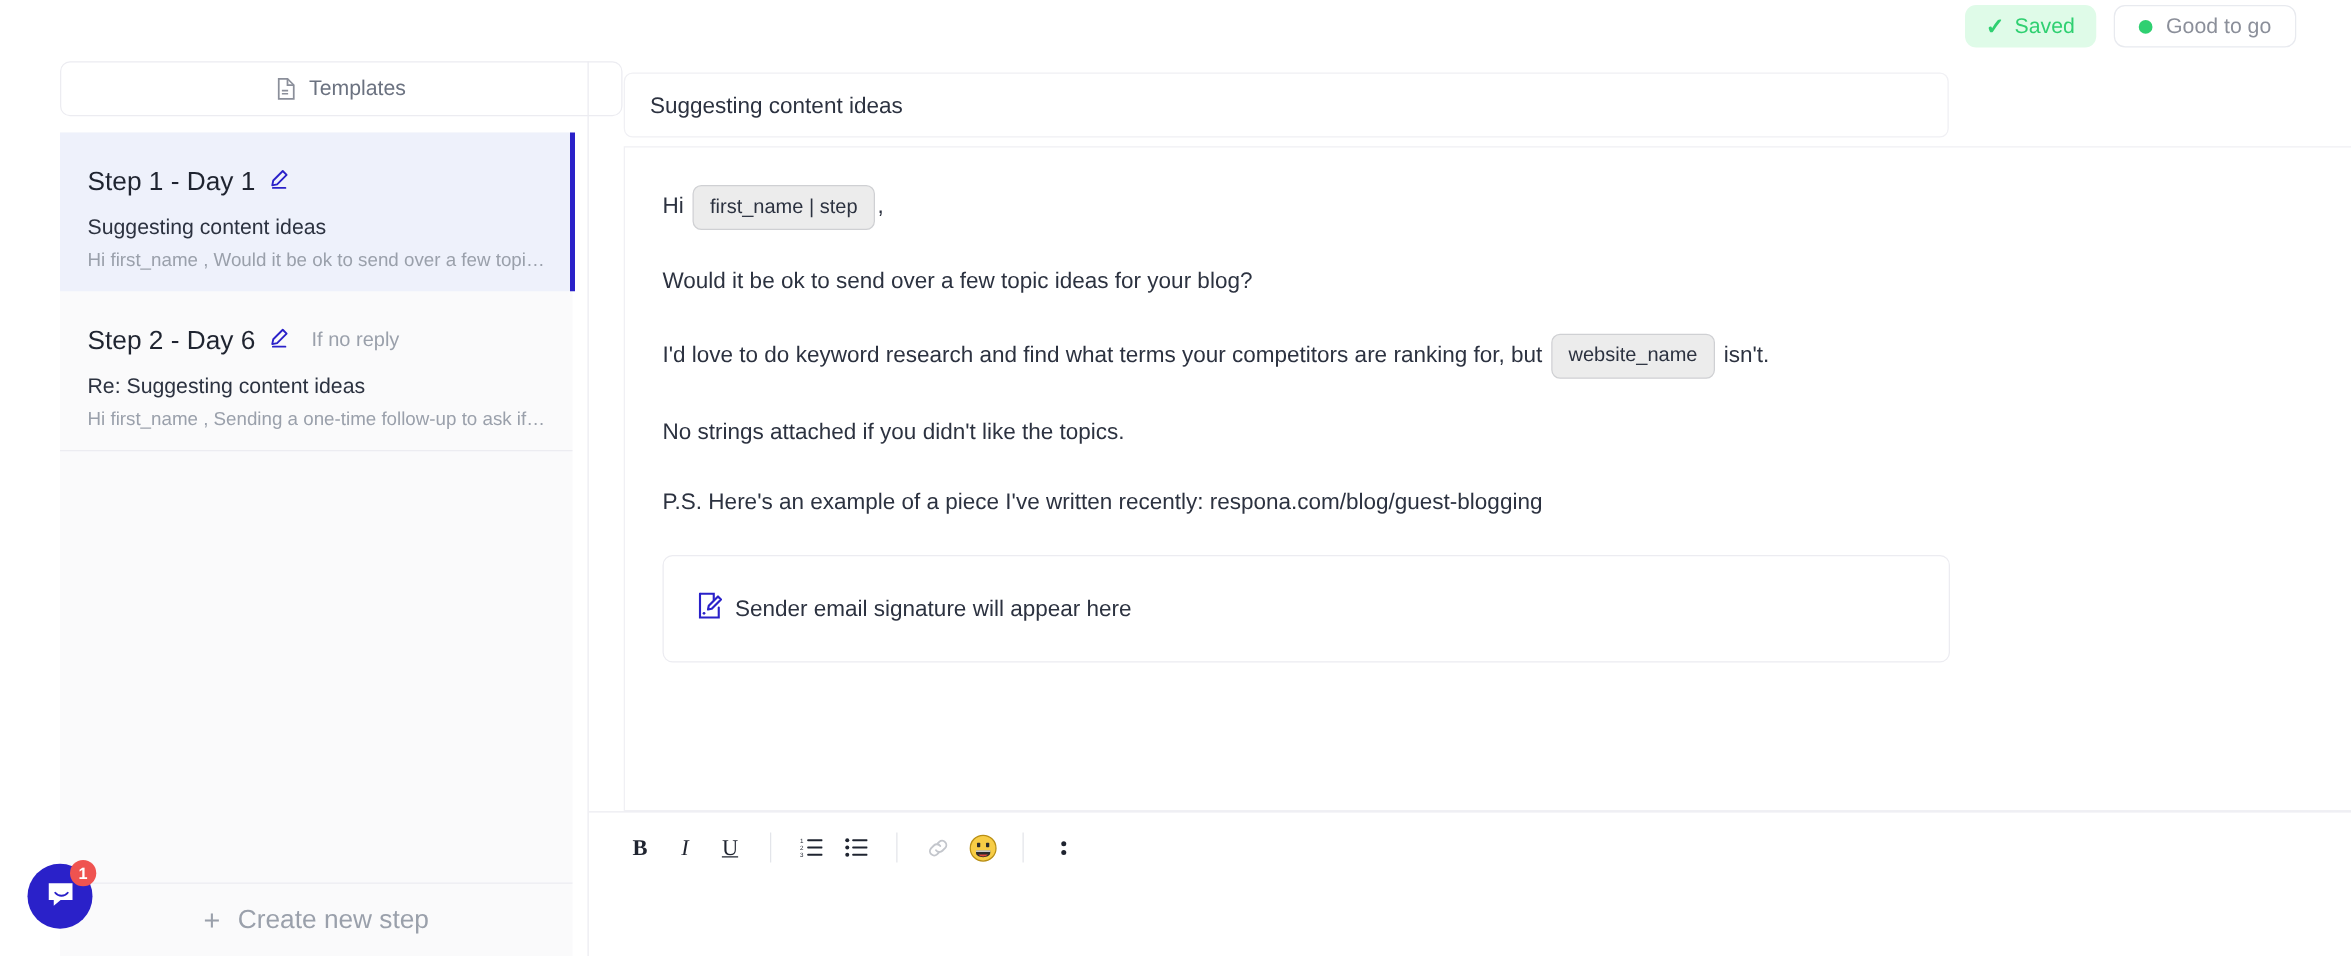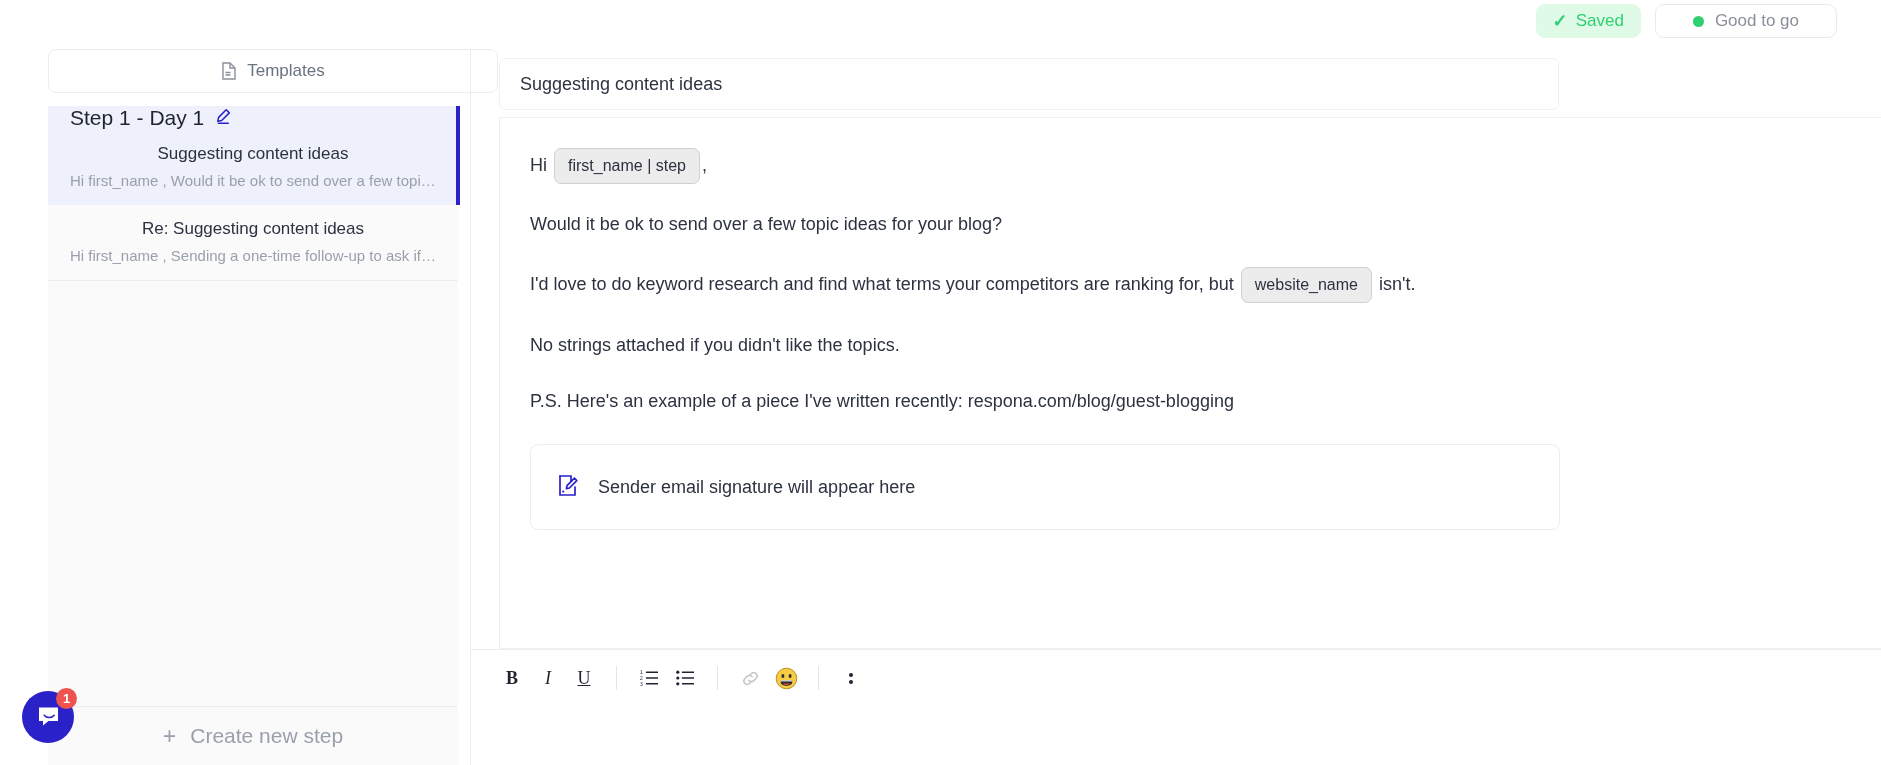--- a/index.html
+++ b/index.html
@@ -45,21 +45,21 @@
     font-weight: bold;
   }
   .status-pill {
     display: flex;
     align-items: center;
     gap: 11px;
     background: #ffffff;
     border: 1px solid #e8eaef;
     border-radius: 9px;
     height: 34px;
-    padding: 0 37px;
+    padding: 0 19px;
     font-size: 17px;
     color: #8b8f9a;
     cursor: pointer;
   }
   .status-dot {
     width: 11px; height: 11px;
     border-radius: 50%;
     background: #2fd071;
     display: inline-block;
   }
@@ -92,23 +92,22 @@
     position: absolute;
     top: 57px;
     left: 0;
     width: 410px;
     height: 600px;
     background: #fafafb;
     border-top: 0;
   }
   .step {
     position: relative;
-    padding: 0 22px 16px 22px;
-    cursor: pointer;
-    text-align: center;
+    padding: 28px 22px 16px 22px;
+    cursor: pointer;
   }
   .step.active {
     background: #eef1fb;
   }
   .step.active::after {
     content: "";
     position: absolute;
     right: -2px;
     top: 0;
     bottom: 0;
@@ -228,21 +227,21 @@
   }
   .sig-box {
     margin-top: 2px;
     width: 1030px;
     height: 86px;
     border: 1px solid #ececf1;
     border-radius: 8px;
     display: flex;
     align-items: center;
     padding-left: 26px;
-    gap: 18px;
+    gap: 8px;
   }
   .sig-text {
     font-size: 18px;
     color: #2c3240;
   }
 
   
   .toolbar {
     position: absolute;
     top: 600px;
@@ -351,20 +350,30 @@
             <path d="M11.2 1.8l3.1 3.1-7.6 7.6-3.9.8.8-3.9 7.6-7.6z" stroke="#2a21c9" stroke-width="1.5" stroke-linejoin="round" fill="none"></path>
             <path d="M3.3 15.3h10" stroke="#2a21c9" stroke-width="1.5" stroke-linecap="round"></path>
           </svg>
         </span>
       </div>
       <div class="step-subject">Suggesting content ideas</div>
       <div class="step-preview">Hi first_name , Would it be ok to send over a few topic ideas ...</div>
     </div>
 
     <div class="step">
+      <div class="step-title-row">
+        <span class="step-title">Step 2 - Day 6</span>
+        <span class="pencil">
+          <svg width="17" height="17" viewBox="0 0 17 17" fill="none" xmlns="http://www.w3.org/2000/svg">
+            <path d="M11.2 1.8l3.1 3.1-7.6 7.6-3.9.8.8-3.9 7.6-7.6z" stroke="#2a21c9" stroke-width="1.5" stroke-linejoin="round" fill="none"></path>
+            <path d="M3.3 15.3h10" stroke="#2a21c9" stroke-width="1.5" stroke-linecap="round"></path>
+          </svg>
+        </span>
+        <span class="step-cond">If no reply</span>
+      </div>
       <div class="step-subject">Re: Suggesting content ideas</div>
       <div class="step-preview">Hi first_name , Sending a one-time follow-up to ask if you're ...</div>
     </div>
 
     <div class="step-divider"></div>
   </div>
 
   <div class="create-step-bar">
     <span class="plus">+</span>
     <span>Create new step</span>

